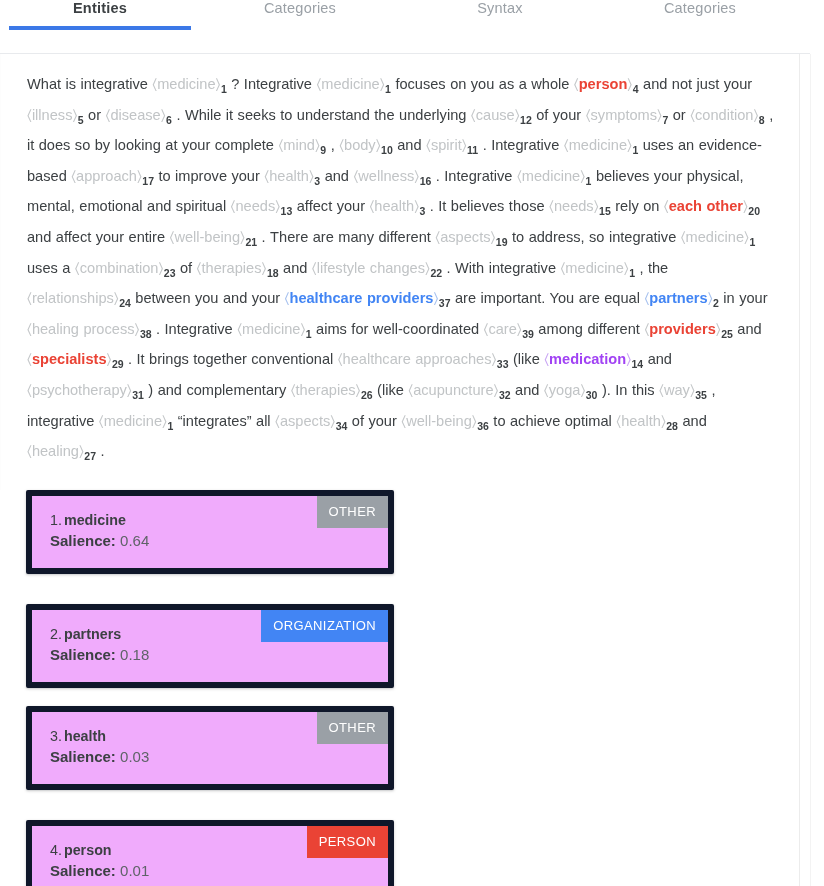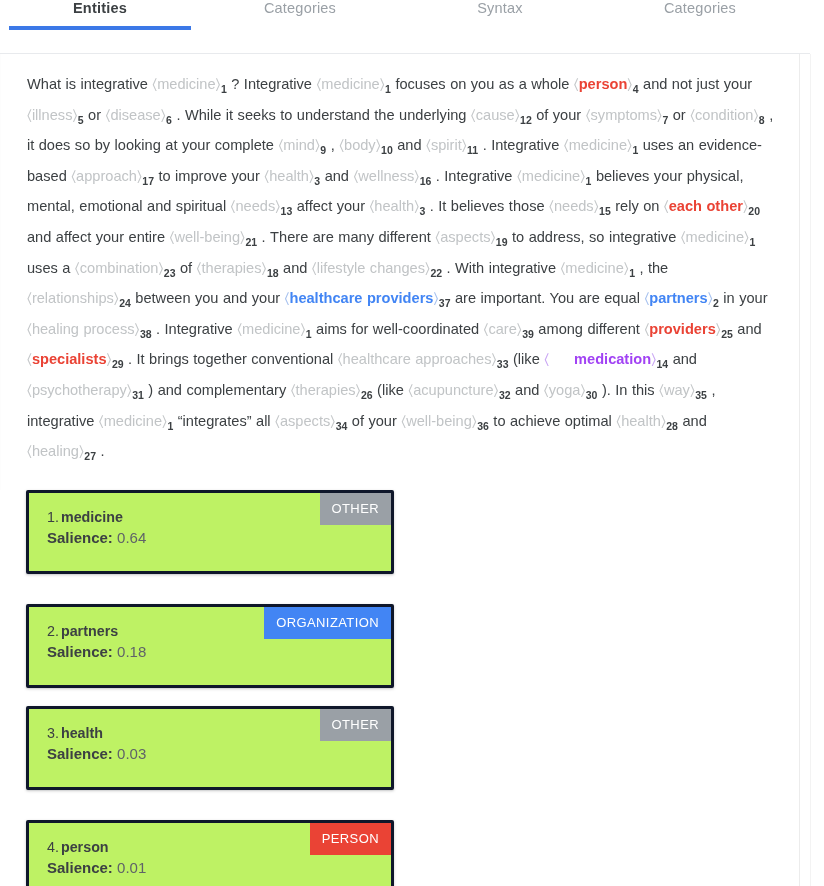--- a/index.html
+++ b/index.html
@@ -89,21 +89,21 @@
     position: relative;
     bottom: -4px;
     margin-left: .5px;
   }
   
   .t-other  .ent-word { color: #c1c4c6; }
   .t-person .ent-word { color: #ea4335; font-weight: bold; }
   .t-person .brk      { color: #c4c7c9; }
   .t-org    .ent-word { color: #4285f4; font-weight: bold; margin-top: 6px; }
   .t-org    .brk      { color: #a6c1ef; }
-  .t-good   .ent-word { color: #a142f4; font-weight: bold; margin-left: 25px; }
+  .t-good   .ent-word { color: #a142f4; font-weight: bold; }
   .t-good   .brk      { color: #c9a6f4; }
 
   
   .cards-region {
     position: relative;
     width: 800px;
     padding: 0 24px 0 26px;
     box-sizing: border-box;
     border-right: 1px solid #ececec;
   }
@@ -111,22 +111,22 @@
     display: flex;
     flex-wrap: wrap;
     justify-content: space-between;
     column-gap: 14px;
   }
   .card {
     position: relative;
     box-sizing: border-box;
     width: 368px;
     height: 84px;
-    background: #bef264;
-    border: 3px solid #0f172a;
+    background: #f0abfc;
+    border: 6px solid #0f172a;
     border-radius: 2px;
     box-shadow: 0 1px 2px rgba(60,64,67,.22), 0 1px 3px 1px rgba(60,64,67,.06);
     margin-bottom: 18px;
     padding: 16px 18px 0 18px;
     overflow: hidden;
   }
   .card.col-right { margin-top: 12px; }
   .card-title {
     font-size: 14.3px;
     color: #3c4043;

